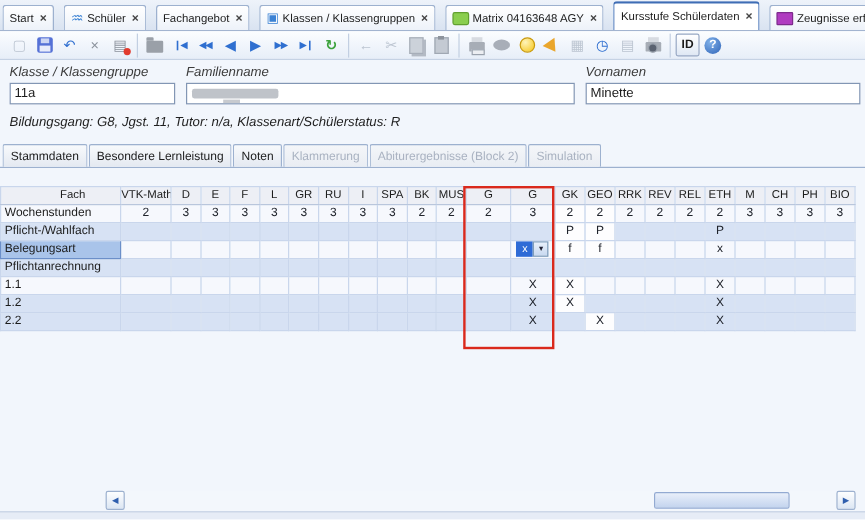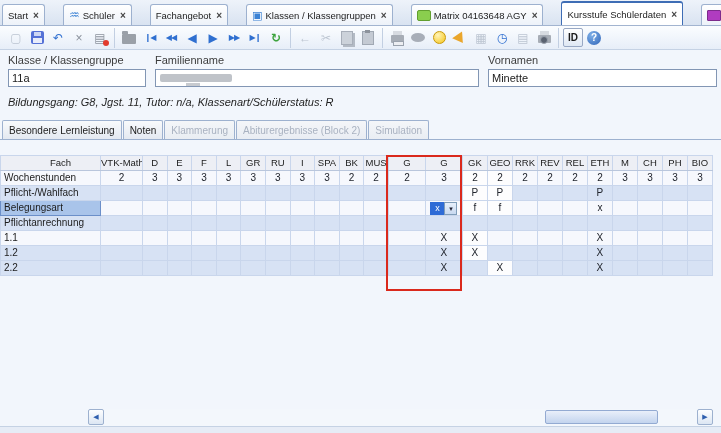--- a/index.html
+++ b/index.html
@@ -2,21 +2,21 @@
 <html><head>
 <meta charset="utf-8">
 <style>
   html,body{margin:0;padding:0;background:#fff;}
   .app{position:relative;width:721px;height:433px;overflow:hidden;background:#f2f6fc;
        font-family:"Liberation Sans","DejaVu Sans",sans-serif;color:#1c1c1c;}
 
   
   .tabbar{position:absolute;top:0;left:0;right:0;height:26px;box-sizing:border-box;
           background:linear-gradient(#eef3fa,#d9e3f1);border-bottom:1px solid #a2b4d0;
-          display:flex;align-items:flex-end;padding:2px 0 0 2px;gap:18px;white-space:nowrap;overflow:hidden;}
+          display:flex;align-items:flex-end;padding:2px 0 0 2px;gap:8px;white-space:nowrap;overflow:hidden;}
   .tab{box-sizing:border-box;height:21px;display:inline-flex;align-items:center;gap:3px;
        padding:0 5px;font-size:9.5px;background:linear-gradient(#ffffff,#edf2f9);
        border:1px solid #9db1cf;border-bottom:none;border-radius:3px 3px 0 0;flex-shrink:0;}
   .tab.active{height:24px;background:#fff;border:1px solid #3e6db5;border-bottom:none;
        border-top:2px solid #3e6db5;align-items:center;}
   .tab .close{font-weight:bold;color:#444;margin-left:2px;font-size:10px;}
   .tabico{display:inline-block;flex-shrink:0;}
   .i-tab-schueler{color:#3b82d4;font-size:12px;line-height:10px;}
   .i-tab-klassen{color:#3b82d4;font-size:11px;line-height:10px;}
   .i-tab-matrix{width:12px;height:9px;background:#8ace4e;border:1px solid #619f2f;border-radius:2px;}
@@ -57,21 +57,21 @@
   .i-id{font-weight:bold;font-size:10px;color:#1a1a1a;border:1px solid #98a8c4;
         background:linear-gradient(#ffffff,#dfe8f4);width:22px;height:17px;border-radius:2px;
         display:flex;align-items:center;justify-content:center;}
   .i-help{width:14px;height:14px;border-radius:50%;color:#fff;font-size:10px;font-weight:bold;
           background:radial-gradient(circle at 35% 30%,#7fb0e8,#2f64b8);
           display:flex;align-items:center;justify-content:center;}
 
   
   .formarea{position:absolute;top:50px;left:0;right:0;height:68px;}
   .fld{position:absolute;top:4px;}
-  .flabel{font-size:11px;color:#3c3c3c;margin-bottom:2px;height:13px;}
+  .flabel{font-size:11px;color:#3c3c3c;margin-bottom:2px;height:13px;font-style:italic;}
   .inputbox{box-sizing:border-box;height:18px;border:1px solid #8296b4;background:#fff;
             font-size:11px;padding:2px 3px;position:relative;white-space:nowrap;overflow:hidden;}
   .blob{position:absolute;left:4px;top:4px;width:72px;height:8px;background:#bfc3c9;border-radius:2px;}
   .blob::after{content:"";position:absolute;left:26px;top:9px;width:14px;height:3px;background:#c7cacf;}
   .infoline{position:absolute;left:8px;top:46px;font-size:11px;font-style:italic;color:#1f1f1f;}
 
   
   .subtabs{position:absolute;top:118px;left:0;right:0;height:22px;box-sizing:border-box;
            border-bottom:1px solid #9db1cf;display:flex;align-items:flex-end;padding-left:2px;gap:1px;}
   .stab{box-sizing:border-box;height:19px;padding:0 6px;font-size:10px;display:flex;align-items:center;
@@ -256,20 +256,21 @@
           <span class="blob"></span>
         </div>
       </div>
       <div class="fld" style="left: 488px; width: 229px;">
         <div class="flabel">Vornamen</div>
         <div class="inputbox">Minette</div>
       </div>
     </div>
 
   <div class="subtabs" id="subtabs">
+      <div class="stab">Stammdaten</div>
       <div class="stab">Besondere Lernleistung</div>
       <div class="stab">Noten</div>
       <div class="stab disabled">Klammerung</div>
       <div class="stab disabled">Abiturergebnisse (Block 2)</div>
       <div class="stab disabled">Simulation</div>
     </div>
 
   <div class="tablewrap">
     <table id="grid">
         <colgroup>

